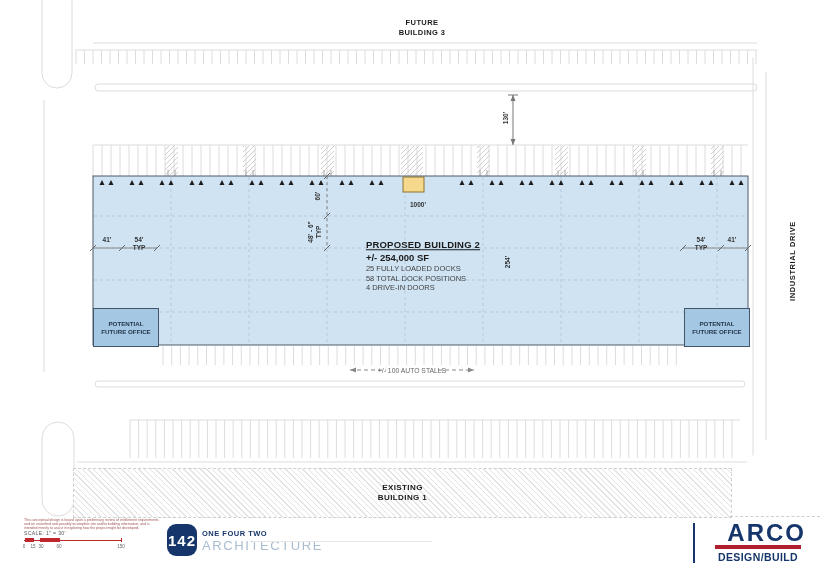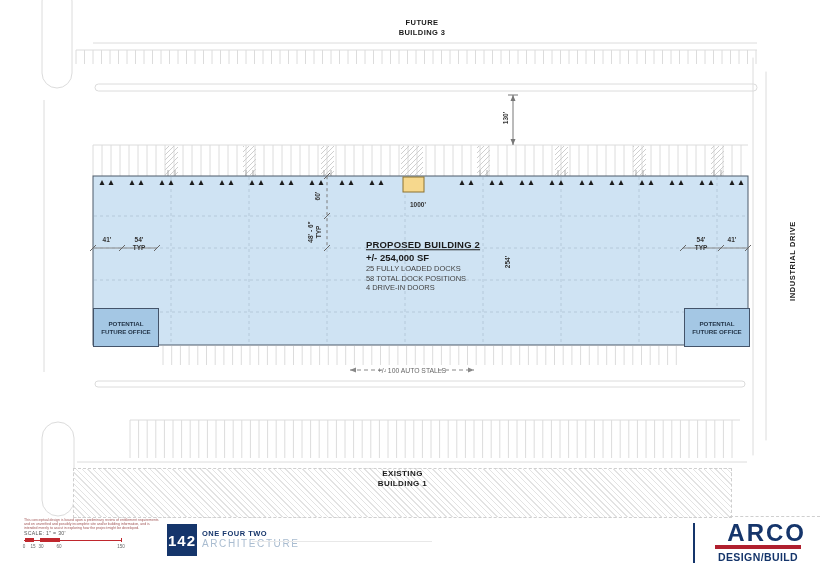--- a/index.html
+++ b/index.html
@@ -11,32 +11,32 @@
   .vrot{transform:translate(-50%,-50%) rotate(-90deg);}
   .dim{font-size:6.5px;font-weight:bold;color:#333;white-space:nowrap;text-align:center;line-height:7.5px;}
   .sitelbl{font-weight:bold;color:#1a1a1a;text-align:center;white-space:nowrap;letter-spacing:.4px;}
   .bldg-text{text-align:left;white-space:nowrap;color:#1a1a1a;}
   .bldg-text .name{font-size:9.5px;font-weight:bold;text-decoration:underline;letter-spacing:.2px;}
   .bldg-text .area{font-size:9.5px;font-weight:bold;margin-top:2px;}
   .bldg-text .sub{font-size:7.5px;color:#444;line-height:9.5px;margin-top:1px;}
   .office{background:var(--office-fill);border:1px solid #44546a;display:flex;align-items:center;justify-content:center;}
   .office div{font-size:6.2px;line-height:7.5px;font-weight:bold;color:#24364a;text-align:center;}
   .hatchbox{background:repeating-linear-gradient(45deg,#ffffff 0 3px,#e3e3e3 3px 4px);
-            border:1px dashed #cfcfcf;display:flex;justify-content:center;}
+            border:1px dashed #cfcfcf;display:flex;align-items:center;justify-content:center;}
   .dashline{border-top:1px dashed #cfcfcf;}
   .tb-title{font-size:11px;font-weight:800;color:var(--navy);letter-spacing:.2px;}
   .tb-proj{font-size:5px;color:#31506e;line-height:6.5px;margin-top:5px;}
   .tb-meta{font-size:3.8px;color:#97aabb;margin-top:2px;letter-spacing:.2px;}
   .arco-name{font-size:24px;font-weight:800;color:var(--navy);letter-spacing:2px;text-align:right;line-height:22px;}
   .arco-bar{width:86px;height:4px;background:var(--red);margin:1px auto 2px auto;}
   .arco-tag{font-size:10.5px;font-weight:800;color:var(--navy);letter-spacing:.4px;text-align:center;}
   .oft-sq{background:var(--navy);color:#fff;display:flex;align-items:center;justify-content:center;
           font-size:15px;font-weight:800;letter-spacing:1px;}
   .oft-l1{font-size:7.5px;font-weight:800;color:var(--navy);letter-spacing:.5px;}
-  .oft-l2{font-size:10px;color:#a9bcd0;letter-spacing:1.6px;}
+  .oft-l2{font-size:13px;color:#a9bcd0;letter-spacing:1.6px;}
   .disc{font-size:6.4px;line-height:7px;color:#a05555;transform:scale(.55);transform-origin:left top;width:300px;}
   .scale-lbl{font-size:5.2px;color:#555;letter-spacing:.3px;}
   .scale-num{position:absolute;font-size:4.6px;color:#666;transform:translateX(-50%);}
   .red{background:var(--scale-red);}
 </style>
 </head>
 <body style="--office-fill: #a4c7e4; --navy: #15356b; --red: #b01f2e; --scale-red: #c0272d;">
 
 <div class="sheet">
 
@@ -501,21 +501,21 @@
   <div class="abs dashline" style="left:730px;top:516px;width:90px;"></div>
 
   <div class="abs" style="left:693px;top:523px;width:2px;height:40px;background:var(--navy);"></div>
 
   <div class="abs" style="left:710px;top:522px;width:96px;">
     <div class="arco-name">ARCO</div>
     <div class="arco-bar"></div>
     <div class="arco-tag">DESIGN/BUILD</div>
   </div>
 
-  <div class="abs oft-sq" style="left:167px;top:524px;width:30px;height:32px;">142</div>
+  <div class="abs oft-sq" style="left:167px;top:524px;width:30px;height:32px;border-radius:9px;">142</div>
   <div class="abs" style="left:202px;top:529px;">
     <div class="oft-l1">ONE FOUR TWO</div>
     <div class="oft-l2">ARCHITECTURE</div>
   </div>
   <div class="abs" style="left:252px;top:541px;width:180px;border-top:1px solid #e8e8e8;"></div>
 
   <div class="abs disc" style="left:24px;top:518px;">
     <div>This conceptual design is based upon a preliminary review of entitlement requirements</div>
     <div>and on unverified and possibly incomplete site and/or building information, and is</div>
     <div>intended merely to assist in exploring how the project might be developed.</div>

